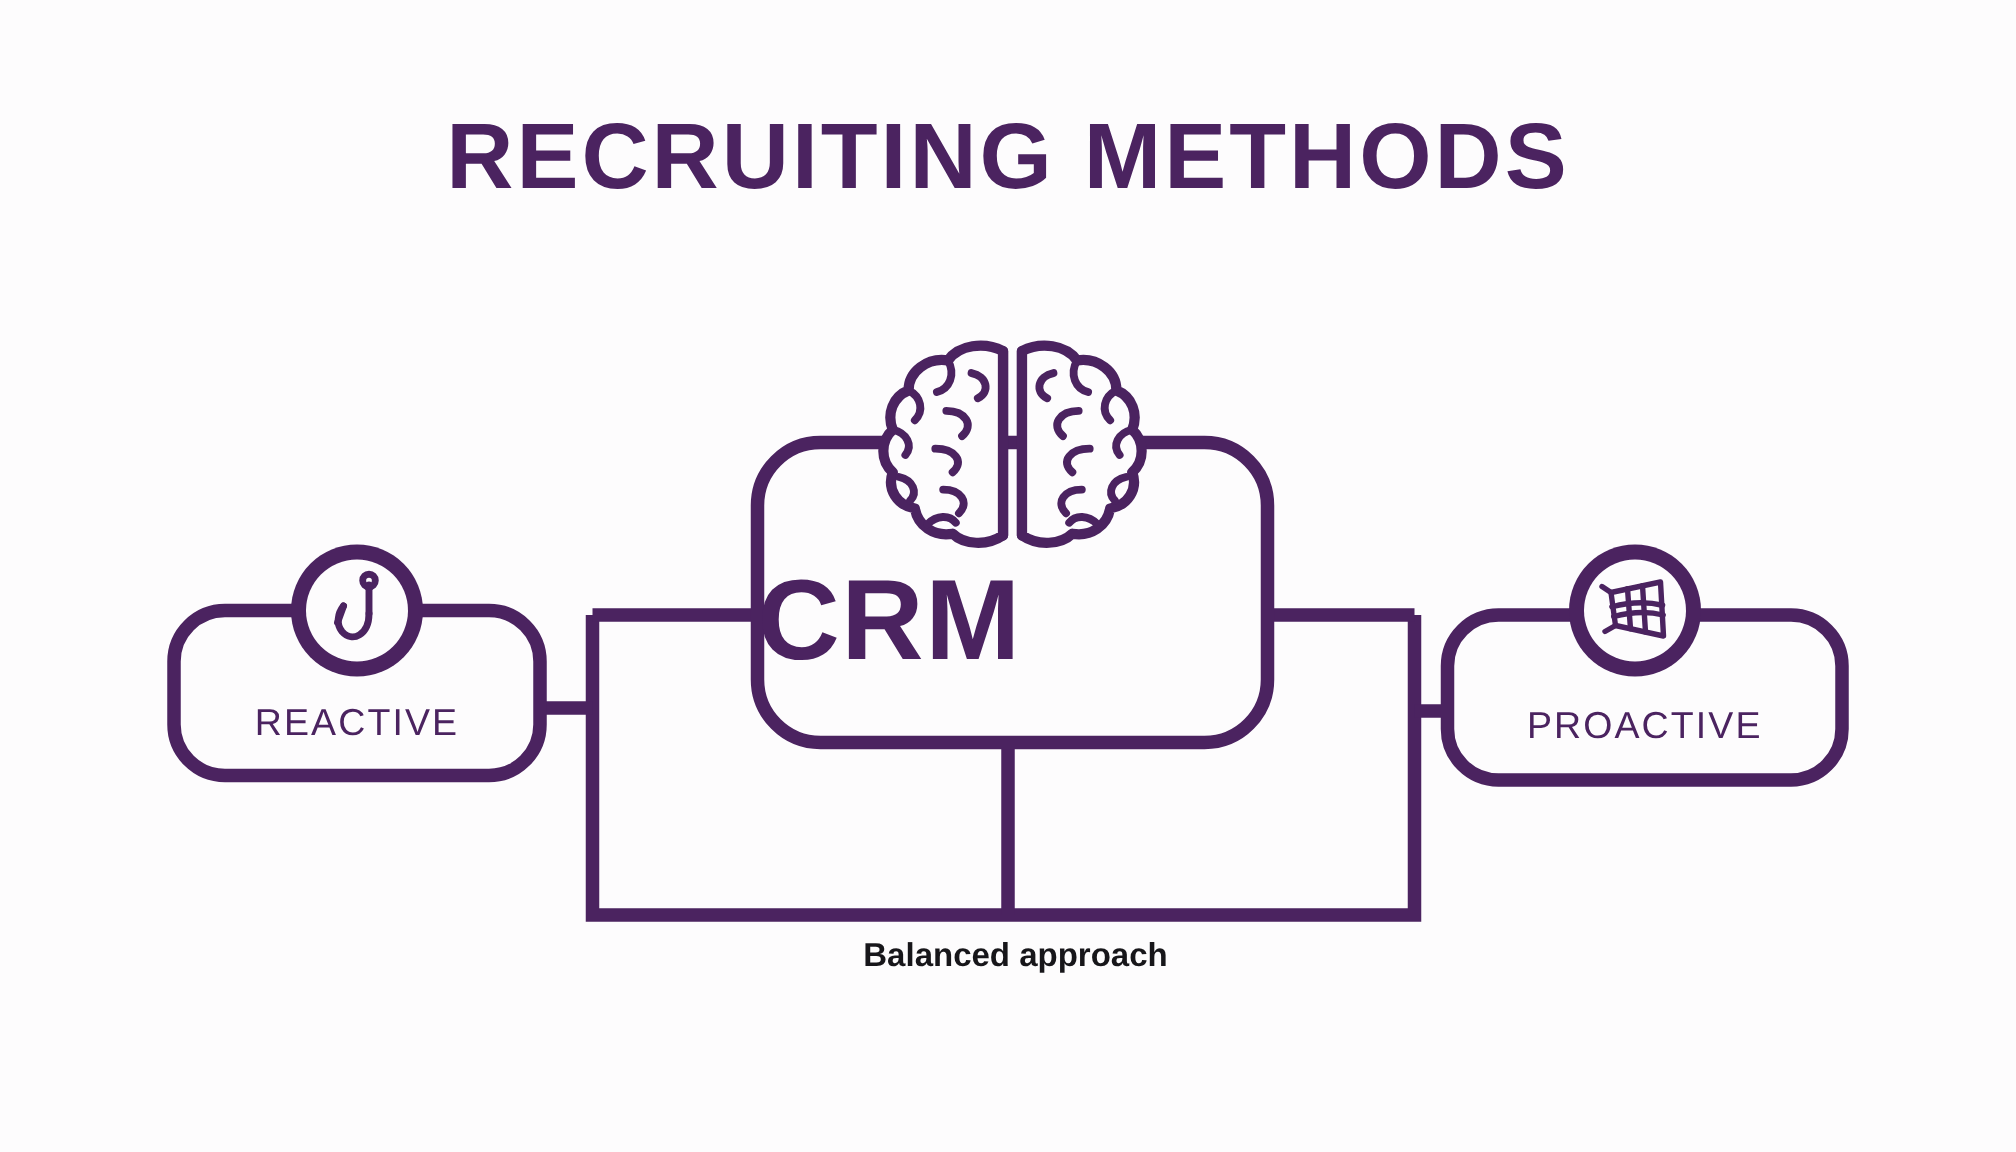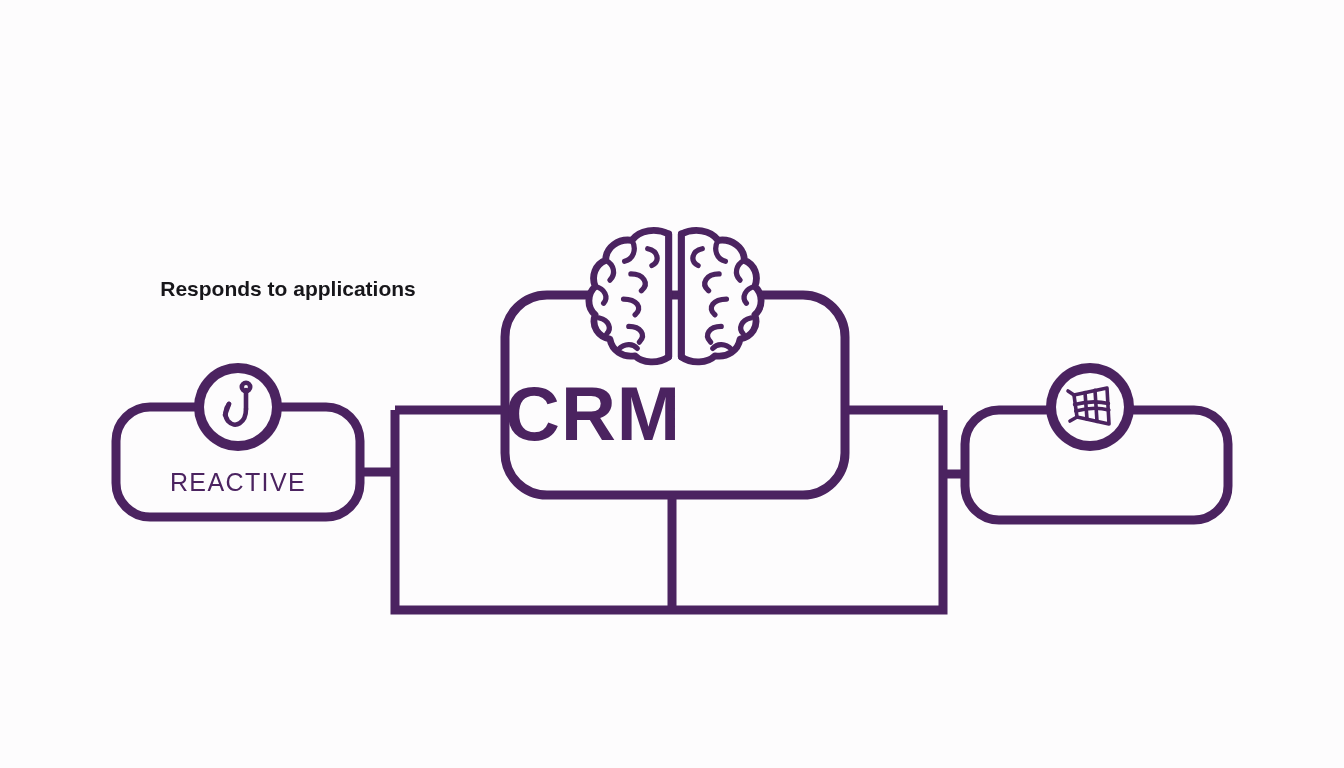--- a/index.html
+++ b/index.html
@@ -220,23 +220,25 @@
 
         <path d="M -15.4 -2.5 C -2 -6, 8 -6, 18.4 -3.5"></path>
         <path d="M -14.2 4 C -1 0.5, 9 0.5, 18.8 3"></path>
 
         <path d="M -16 -12 L -22 -16"></path>
         <path d="M -13 10 L -20 14"></path>
       </g>
     </g>
   </svg>
 
-
-  <div class="side-node-label" id="label-reactive-note">Responds to applications</div>
+  <div id="title">RECRUITING METHODS</div>
+
 
 
   <div class="pill-text" id="text-reactive">REACTIVE</div>
 
   <div id="text-crm">CRM</div>
 
-
+  <div class="pill-text" id="text-proactive">PROACTIVE</div>
+
+  <div id="caption-bottom">Balanced approach</div>
 
 </div>
 
 </body></html>

